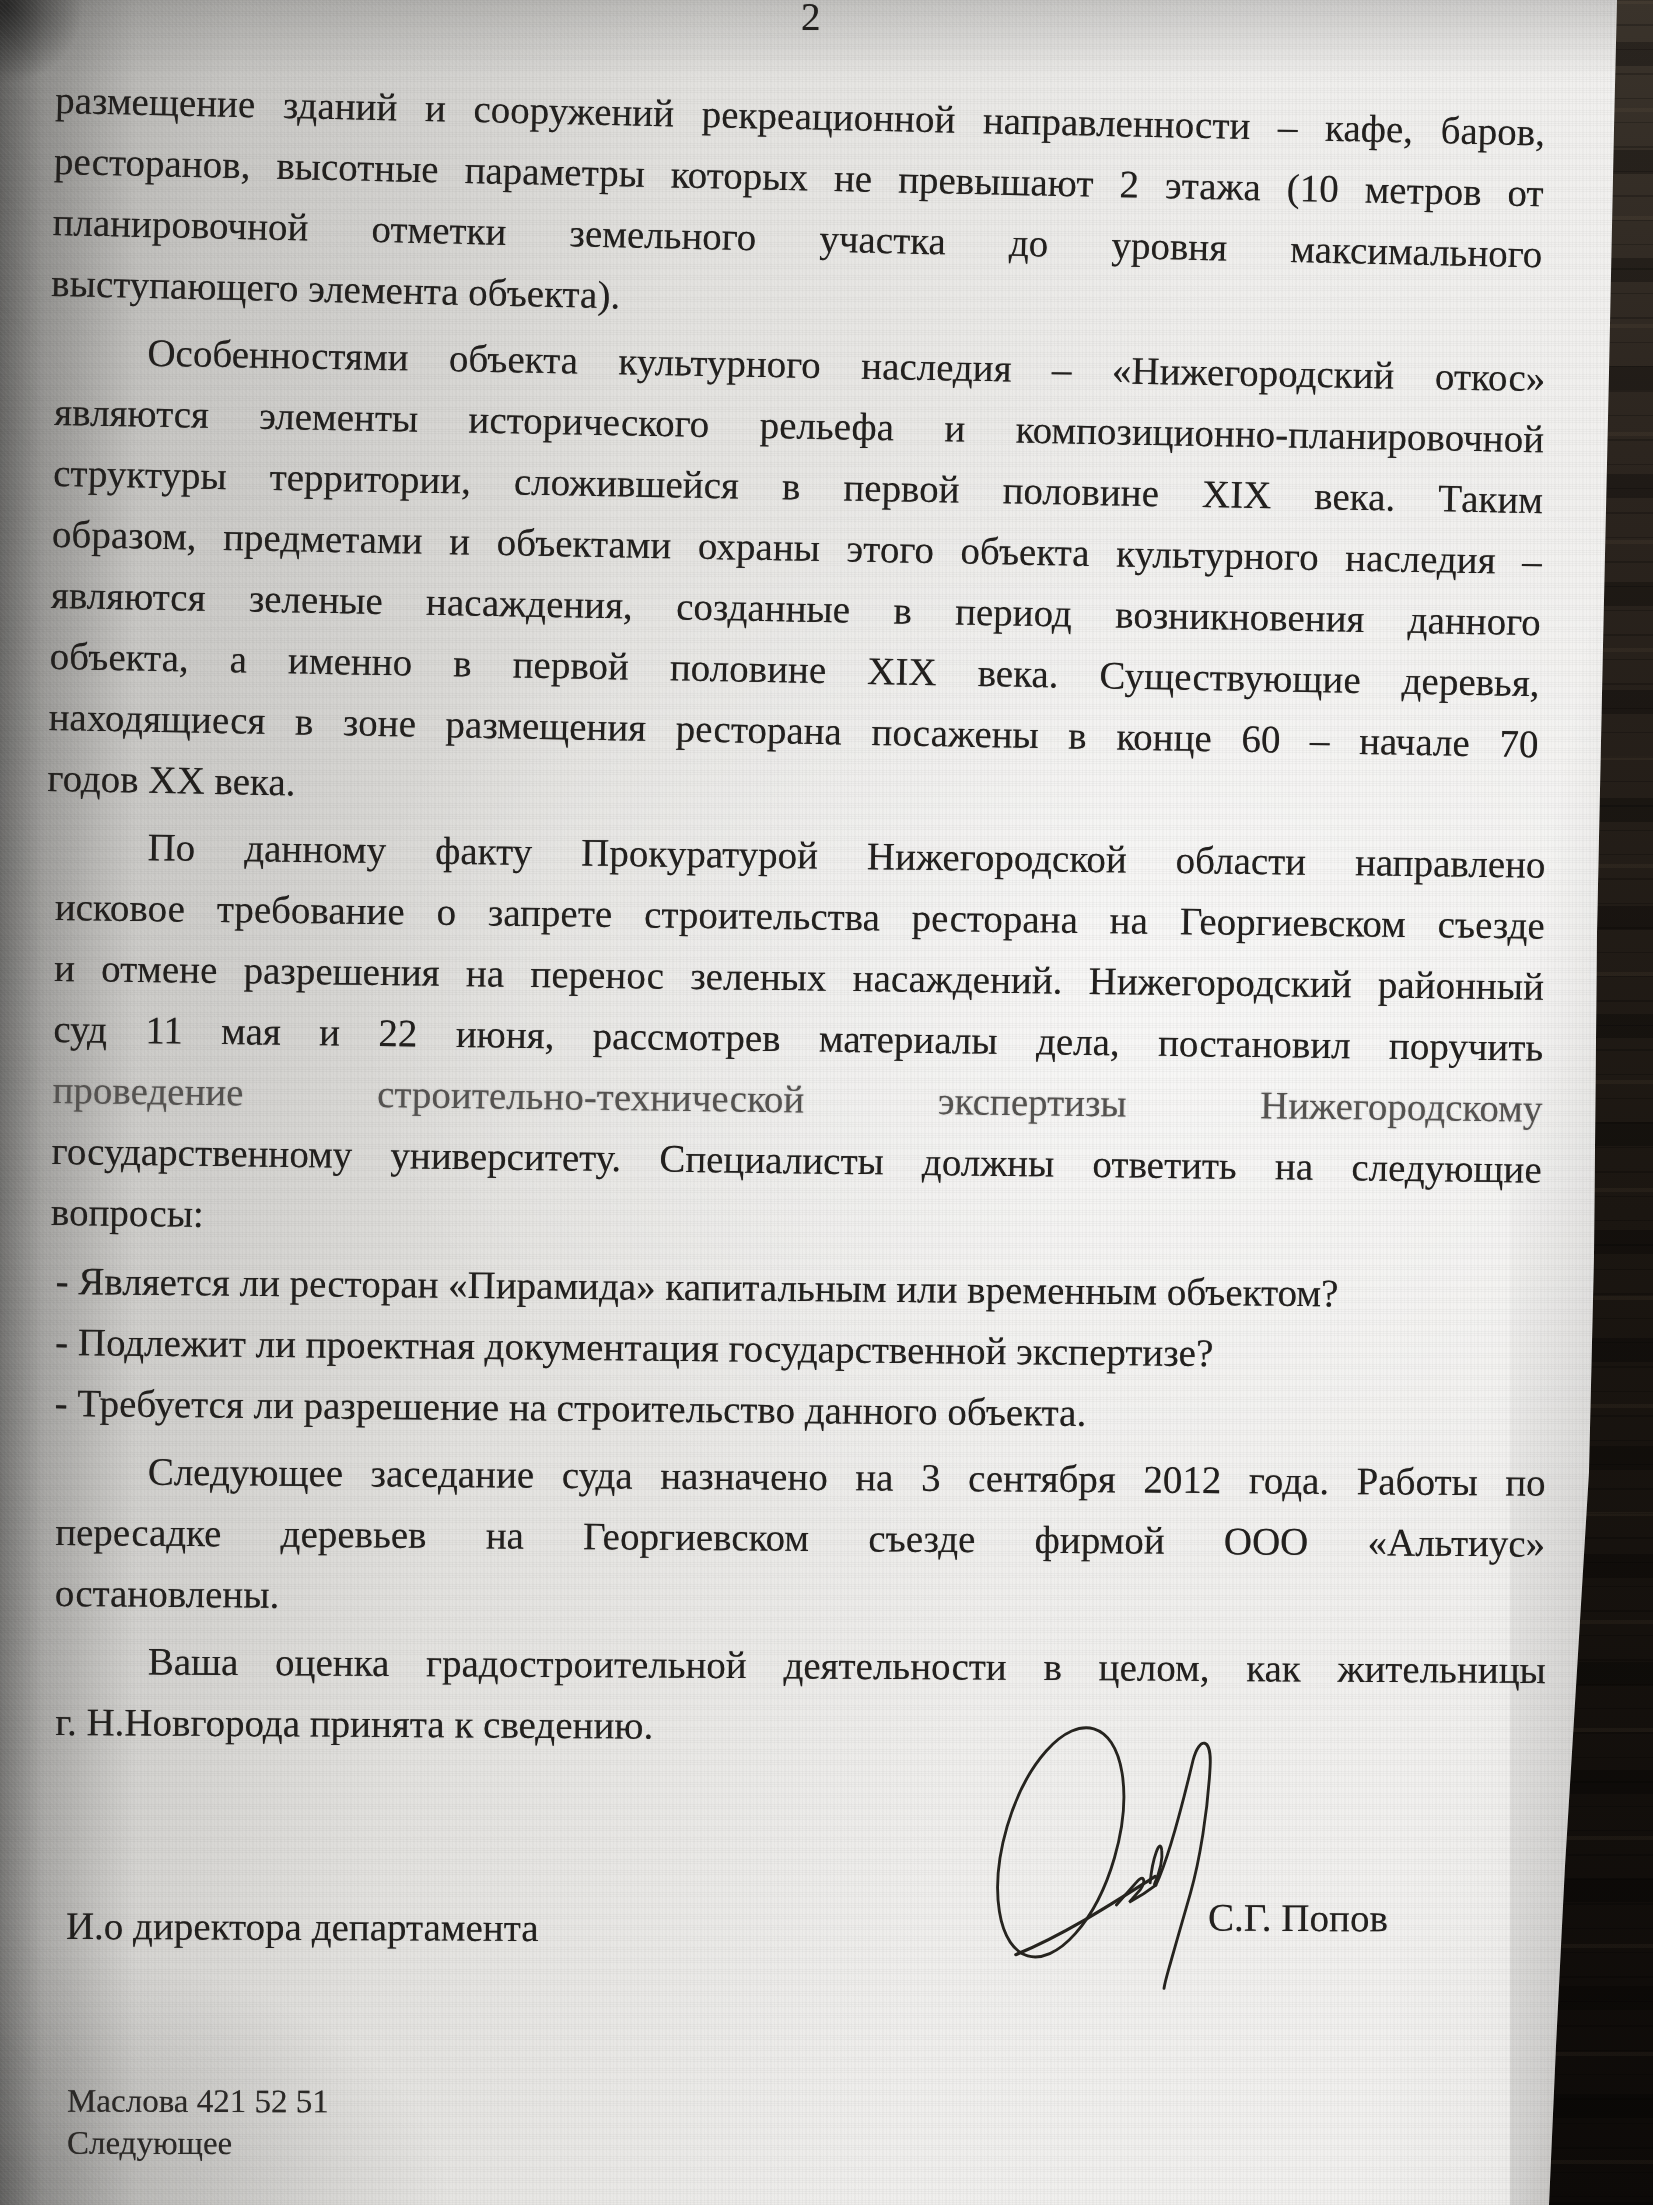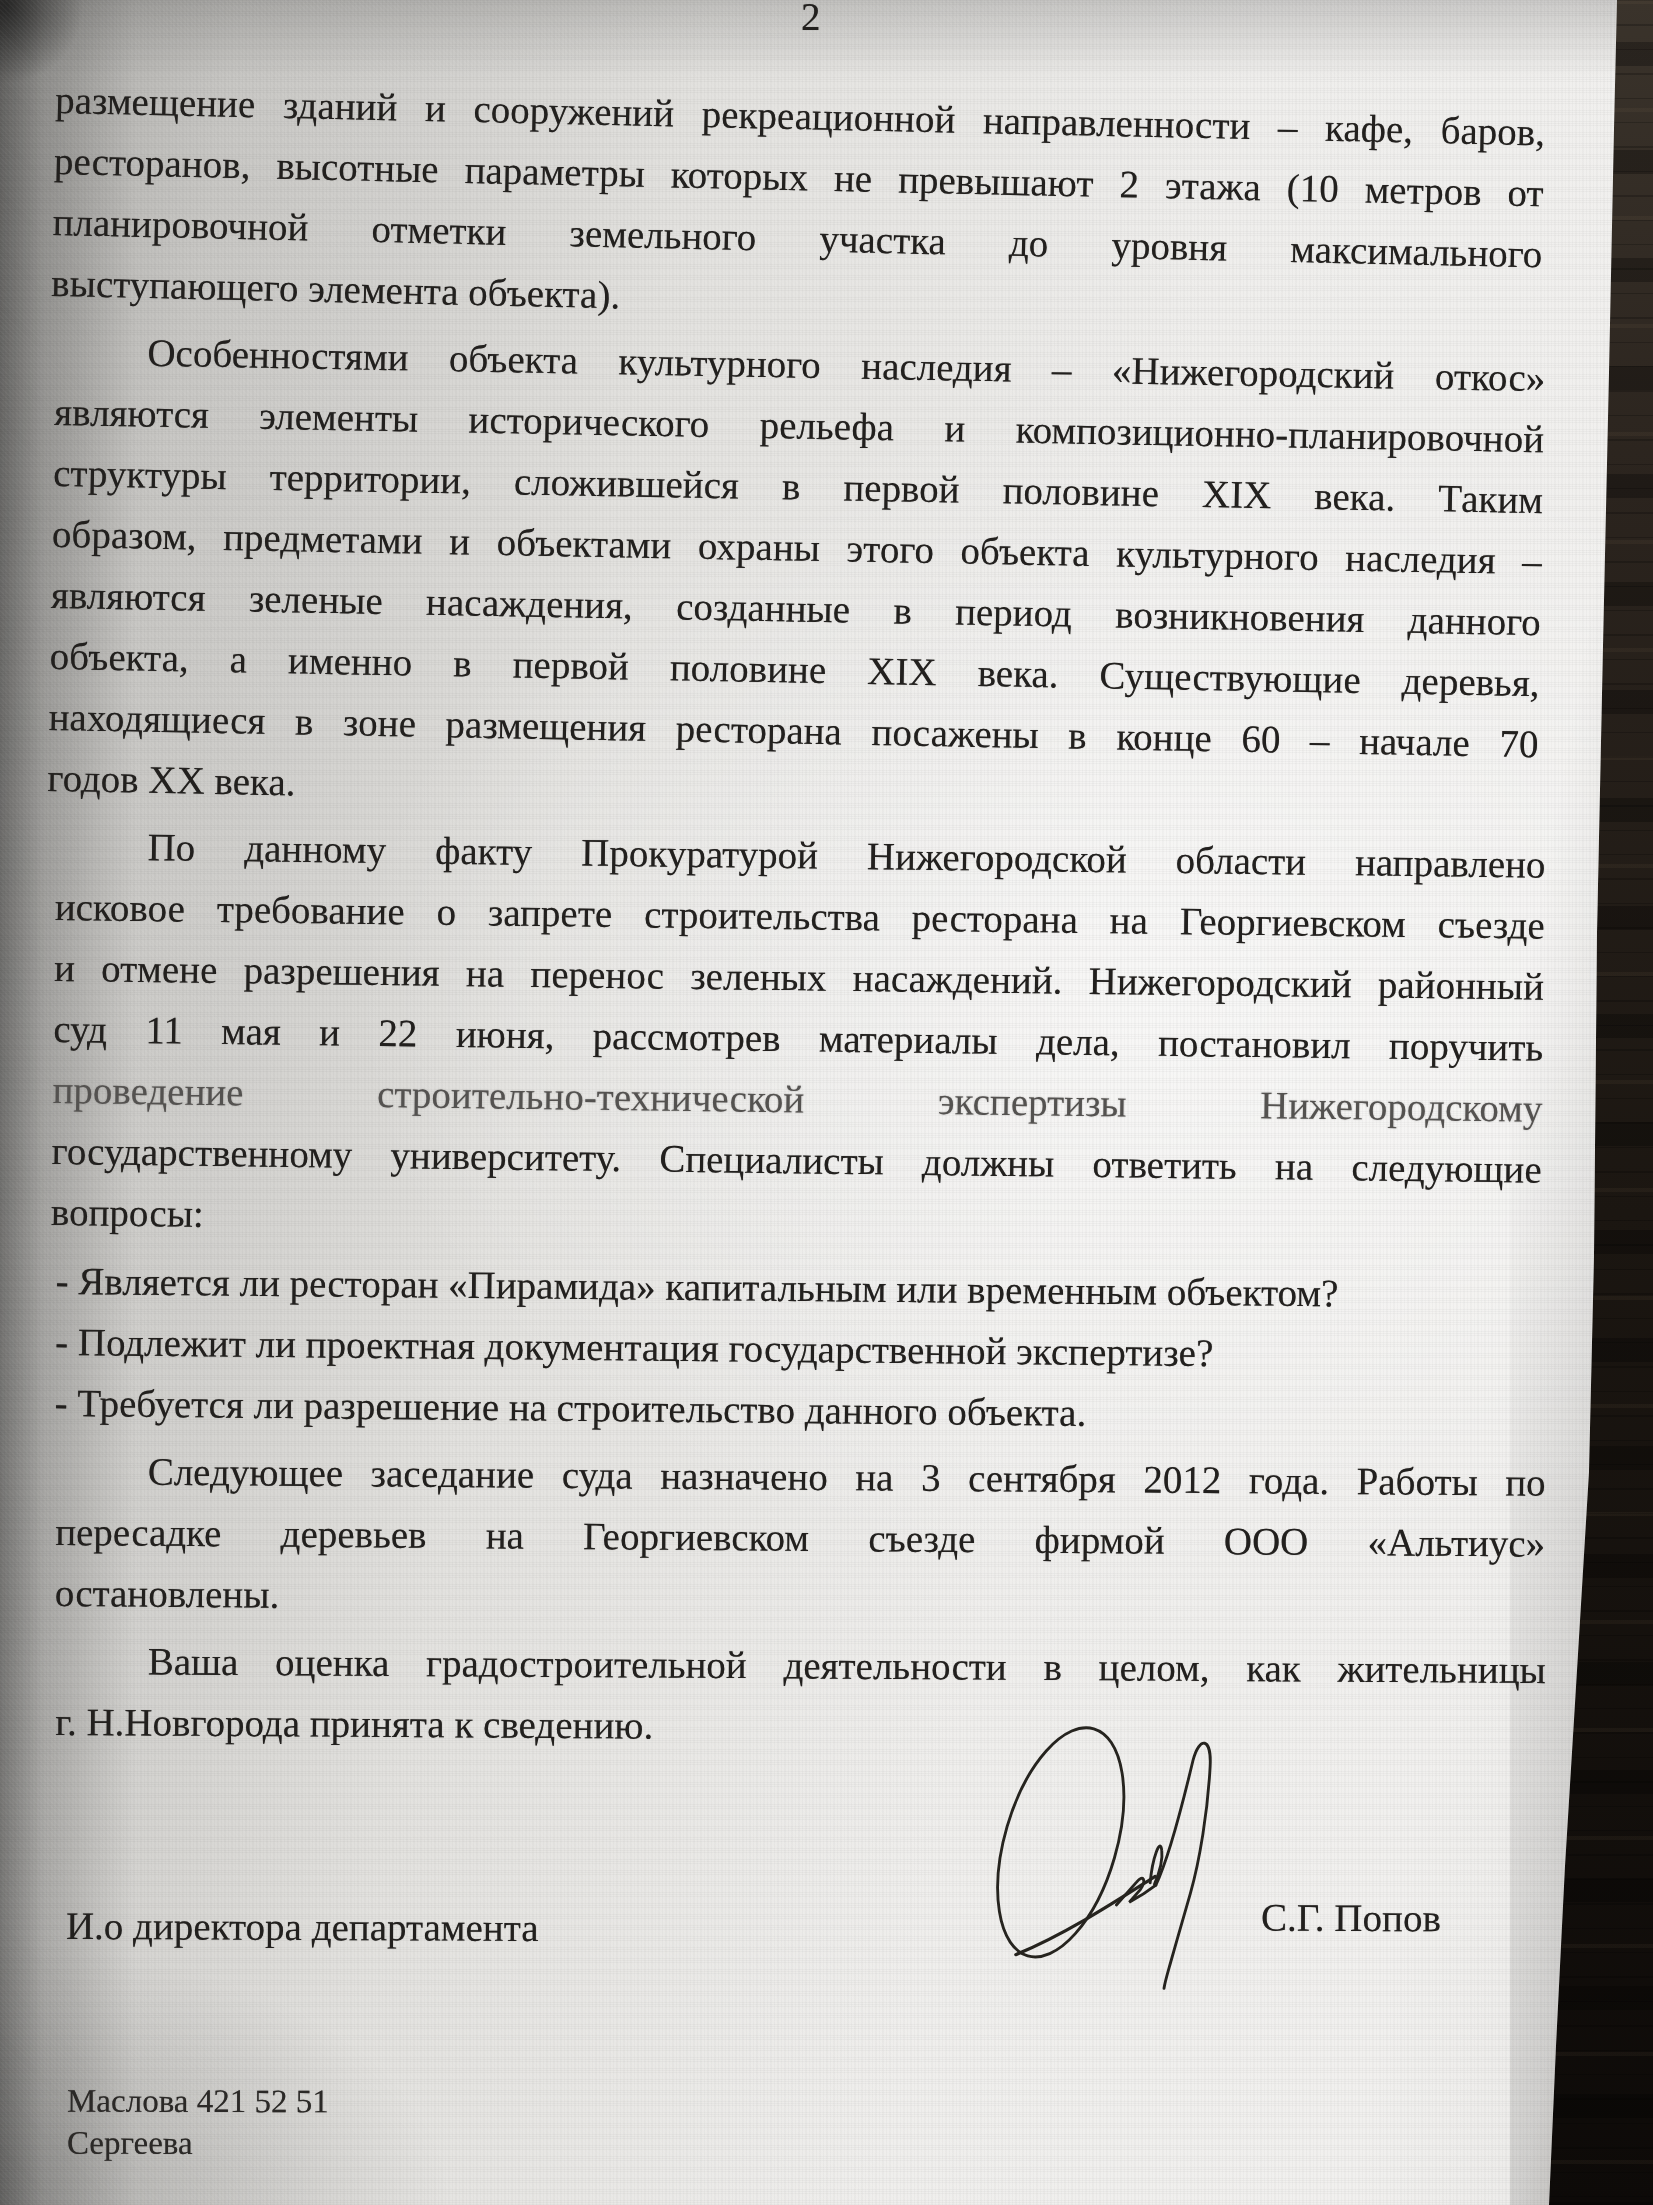--- a/index.html
+++ b/index.html
@@ -36,21 +36,21 @@
   .jl{text-align-last:justify;}
   .ll{text-align-last:left;}
   .ql{text-align:left;text-align-last:left;}
   .ind{text-indent:92px;}
   .faint{color:#545250;text-shadow:0 0 1.4px rgba(84,82,80,.5);}
   .r1{transform:rotate(1.25deg);} .r2{transform:rotate(1.05deg);} .r3{transform:rotate(0.72deg);}
   .r4{transform:rotate(0.55deg);} .r5{transform:rotate(0.45deg);} .r6{transform:rotate(0.35deg);}
   .sig{position:absolute;top:1717px;left:989px;width:258px;height:287px;transform:rotate(.25deg);}
   .sig svg{width:100%;height:100%;}
   .signoff-role{position:absolute;top:1904px;left:66px;font-size:39px;transform:rotate(.25deg);}
-  .signoff-name{position:absolute;top:1895px;left:1261px;font-size:39px;transform:rotate(.25deg);}
+  .signoff-name{position:absolute;top:1895px;left:1208px;font-size:39px;transform:rotate(.25deg);}
   .footer{position:absolute;top:2080px;left:67px;font-size:33px;line-height:42px;transform:rotate(.15deg);color:#2b2927;}
 </style>
 </head>
 <body>
 
 <div id="stage">
   <div class="paper">
     <div class="grain"></div>
     <div class="edge"></div>
 
@@ -109,18 +109,18 @@
           <path d="M 178 262 L 206 230 C 216 218, 220 228, 211 241 L 196 258 C 209 251, 224 241, 233 234" stroke="#26241f" stroke-width="4" stroke-linecap="round"></path>
           <path d="M 225 231 C 228 196, 239 166, 241 186 C 243 201, 236 221, 231 233" stroke="#26241f" stroke-width="4" stroke-linecap="round"></path>
           <path d="M 233 234 C 250 198, 270 120, 284 60 C 293 25, 310 28, 308 68 C 305 130, 294 200, 281 246 C 273 274, 263 310, 254 342 C 249 360, 246 370, 245 378" stroke="#26241f" stroke-width="4" stroke-linecap="round"></path>
         </svg>
       </div>
       <div class="signoff-role">И.о директора департамента</div>
       <div class="signoff-name">С.Г. Попов</div>
 
       <div class="footer">
         <div>Маслова 421 52 51</div>
-        <div>Сергеева</div>
+        <div>Следующее</div>
       </div>
     </div>
   </div>
 </div>
 
 
 </body></html>

